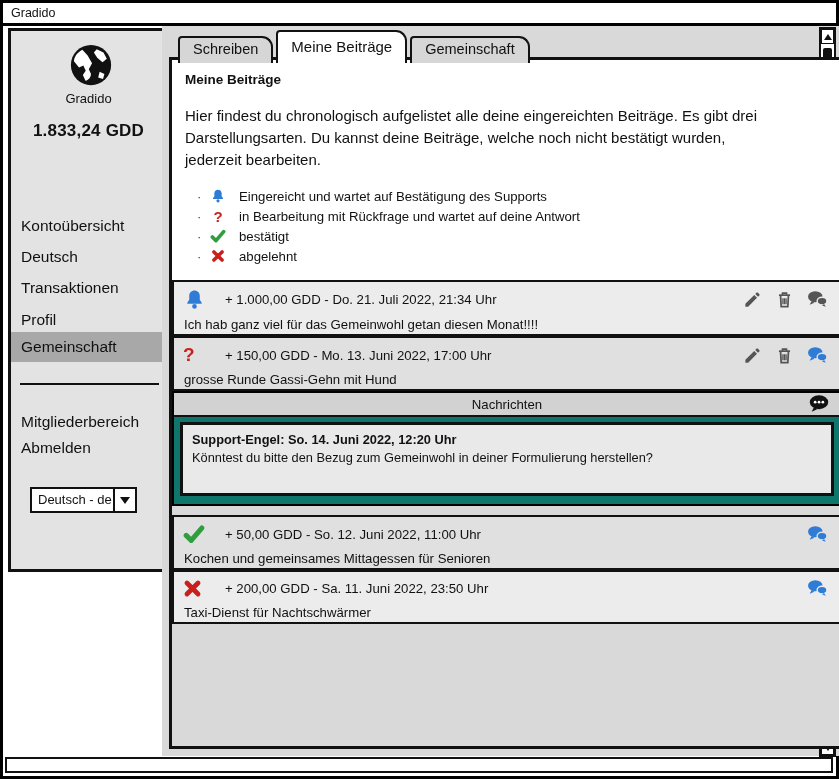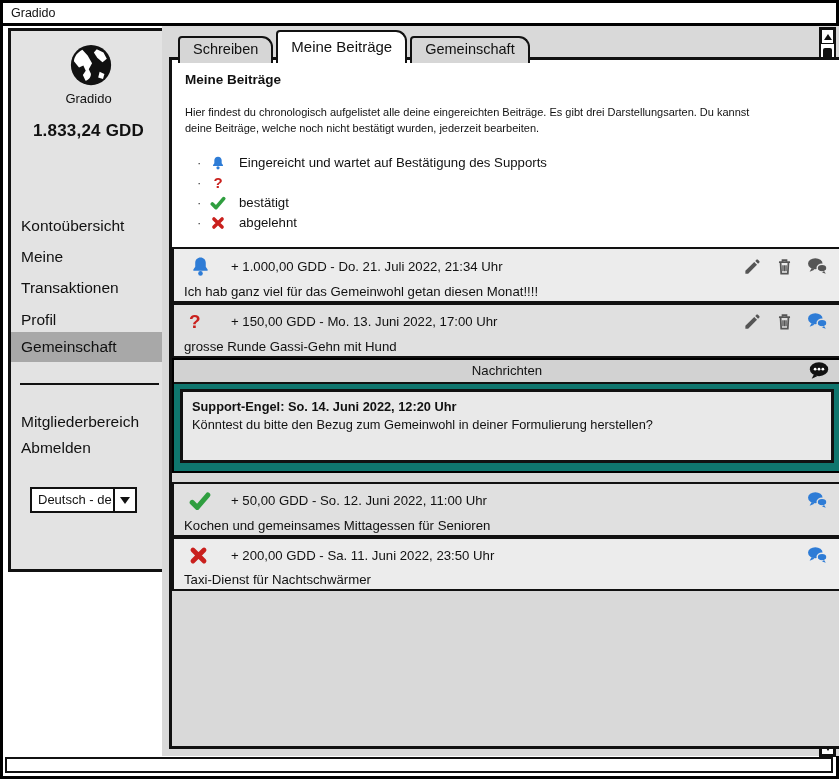--- a/index.html
+++ b/index.html
@@ -23,31 +23,31 @@
 
   
   .main { position:absolute; left:159px; top:0; width:688px; height:730px; background:#d9d9d9; }
   .tabs { position:absolute; top:4px; left:16px; display:flex; gap:3px; z-index:5; align-items:flex-end; }
   .tab { height:27px; border:2px solid #111; border-bottom:none; border-radius:4px 11px 0 0; padding:3px 13px 0; font-size:14.5px; background:#d6d6d6; position:relative; }
   .tab.active { background:#fff; height:33px; padding-top:6px; z-index:6; font-size:15px; }
   .panel { position:absolute; left:7px; top:31px; right:5px; bottom:7px; border:3px solid #111; background:#fff; display:flex; flex-direction:column; overflow:hidden; z-index:1; }
 
   .intro { padding:10px 13px 12px; background:#fff; }
   .intro h2 { font-size:13.5px; font-weight:bold; margin:2px 0 18px; }
-  .intro p { font-size:11px; line-height:1.45; max-width:592px; }
+  .intro p { font-size:15px; line-height:1.45; max-width:592px; }
   .legend { margin:16px 0 2px 12px; list-style:none; }
   .legend li { display:flex; align-items:center; height:20px; font-size:13.2px; }
   .legend .bullet { width:10px; color:#444; }
   .legend .lg-ic { width:22px; margin-right:10px; display:flex; justify-content:center; align-items:center; }
   .qmark { color:#c9201d; font-weight:bold; font-size:15px; }
   .qmark.big { font-size:19px; }
 
   .list { flex:1; background:#d9d9d9; display:flex; flex-direction:column; overflow:hidden; }
   .entry { border:2px solid #111; }
-  .entry-head { display:flex; align-items:center; padding:6px 12px 0 15px;text-align:right; }
+  .entry-head { display:flex; align-items:center; padding:6px 12px 0 9px;text-align:right; }
   .status-cell { width:28px; margin-right:14px; display:flex; align-items:center; }
   .entry-title { font-size:13.2px; }
   .actions { margin-left:auto; display:flex; gap:13px; align-items:center; }
   .actions svg { display:block; }
   .entry-desc { padding:6px 10px 2px; font-size:13.2px; }
   .bg-light { background:#ececec; }
   .bg-dark { background:#e0e0e0; }
 
   .msgblock { border:2px solid #000000; background:#0f766e; margin-bottom:9px; }
   .msghead { height:24px; background:#d2d2d2; border-bottom:2px solid #111; display:flex; align-items:center; padding:0 9px; }
@@ -80,21 +80,21 @@
       <svg class="globe" viewBox="0 0 48 48">
         <circle cx="24" cy="24" r="21" fill="#111"></circle>
         <path fill="#fff" d="M15 8c-5 2.5-8.5 7-8.8 12l5.3 6.5 4.5-2 2.5 5.5-3 4.5 2.8 6c3.4-1 5.8-4 5.6-7.4l-2.2-4.6 3.4-6.4-4.6-8L15 8z"></path>
         <path fill="#fff" d="M30 7.5l7 3.5 3.5 6.5-4.5 3.5-5.5-4.5-3.5-5.5 3-3.5z"></path>
         <path fill="#fff" d="M33 31l5 2.5-1.5 5-5-1.5 1.5-6z"></path>
       </svg>
       <div class="brand">Gradido</div>
       <div class="balance">1.833,24 GDD</div>
 
       <div class="nav-item" style="top:180px">Kontoübersicht</div>
-      <div class="nav-item" style="top:211px">Meine</div>
+      <div class="nav-item" style="top:211px">Deutsch</div>
       <div class="nav-item" style="top:274px">Profil</div>
       <div class="nav-item" style="top:242px">Transaktionen</div>
       <div class="nav-item active" style="top:301px">Gemeinschaft</div>
 
       <div class="side-sep" style="top:352px"></div>
 
       <div class="nav-item" style="top:376px">Mitgliederbereich</div>
       <div class="nav-item" style="top:402px">Abmelden</div>
 
       <div class="lang">
@@ -125,20 +125,21 @@
                 <svg width="16" height="16" viewBox="0 0 24 24" fill="#2e7cd6">
                     <path d="M12 2.5c-3.2 0-5.5 2.4-5.5 5.5v4.2L4.6 15c-.4.6 0 1.5.8 1.5h13.2c.8 0 1.2-.9.8-1.5l-1.9-2.8V8c0-3.1-2.3-5.5-5.5-5.5z"></path>
                     <circle cx="12" cy="19.2" r="2.4"></circle>
                   </svg>
               </span>
               <span>Eingereicht und wartet auf Bestätigung des Supports</span>
             </li>
             <li>
               <span class="bullet">·</span>
               <span class="lg-ic qmark">?</span>
+              <span>in Bearbeitung mit Rückfrage und wartet auf deine Antwort</span>
             </li>
             <li>
               <span class="bullet">·</span>
               <span class="lg-ic">
                 <svg width="16" height="16" viewBox="0 0 24 24" fill="none" stroke="#2f9e3f" stroke-width="5.5" stroke-linecap="round" stroke-linejoin="round">
                     <path d="M3.5 13.5l5.5 5.5L20.5 5.5"></path>
                   </svg>
               </span>
               <span>bestätigt</span>
             </li>

